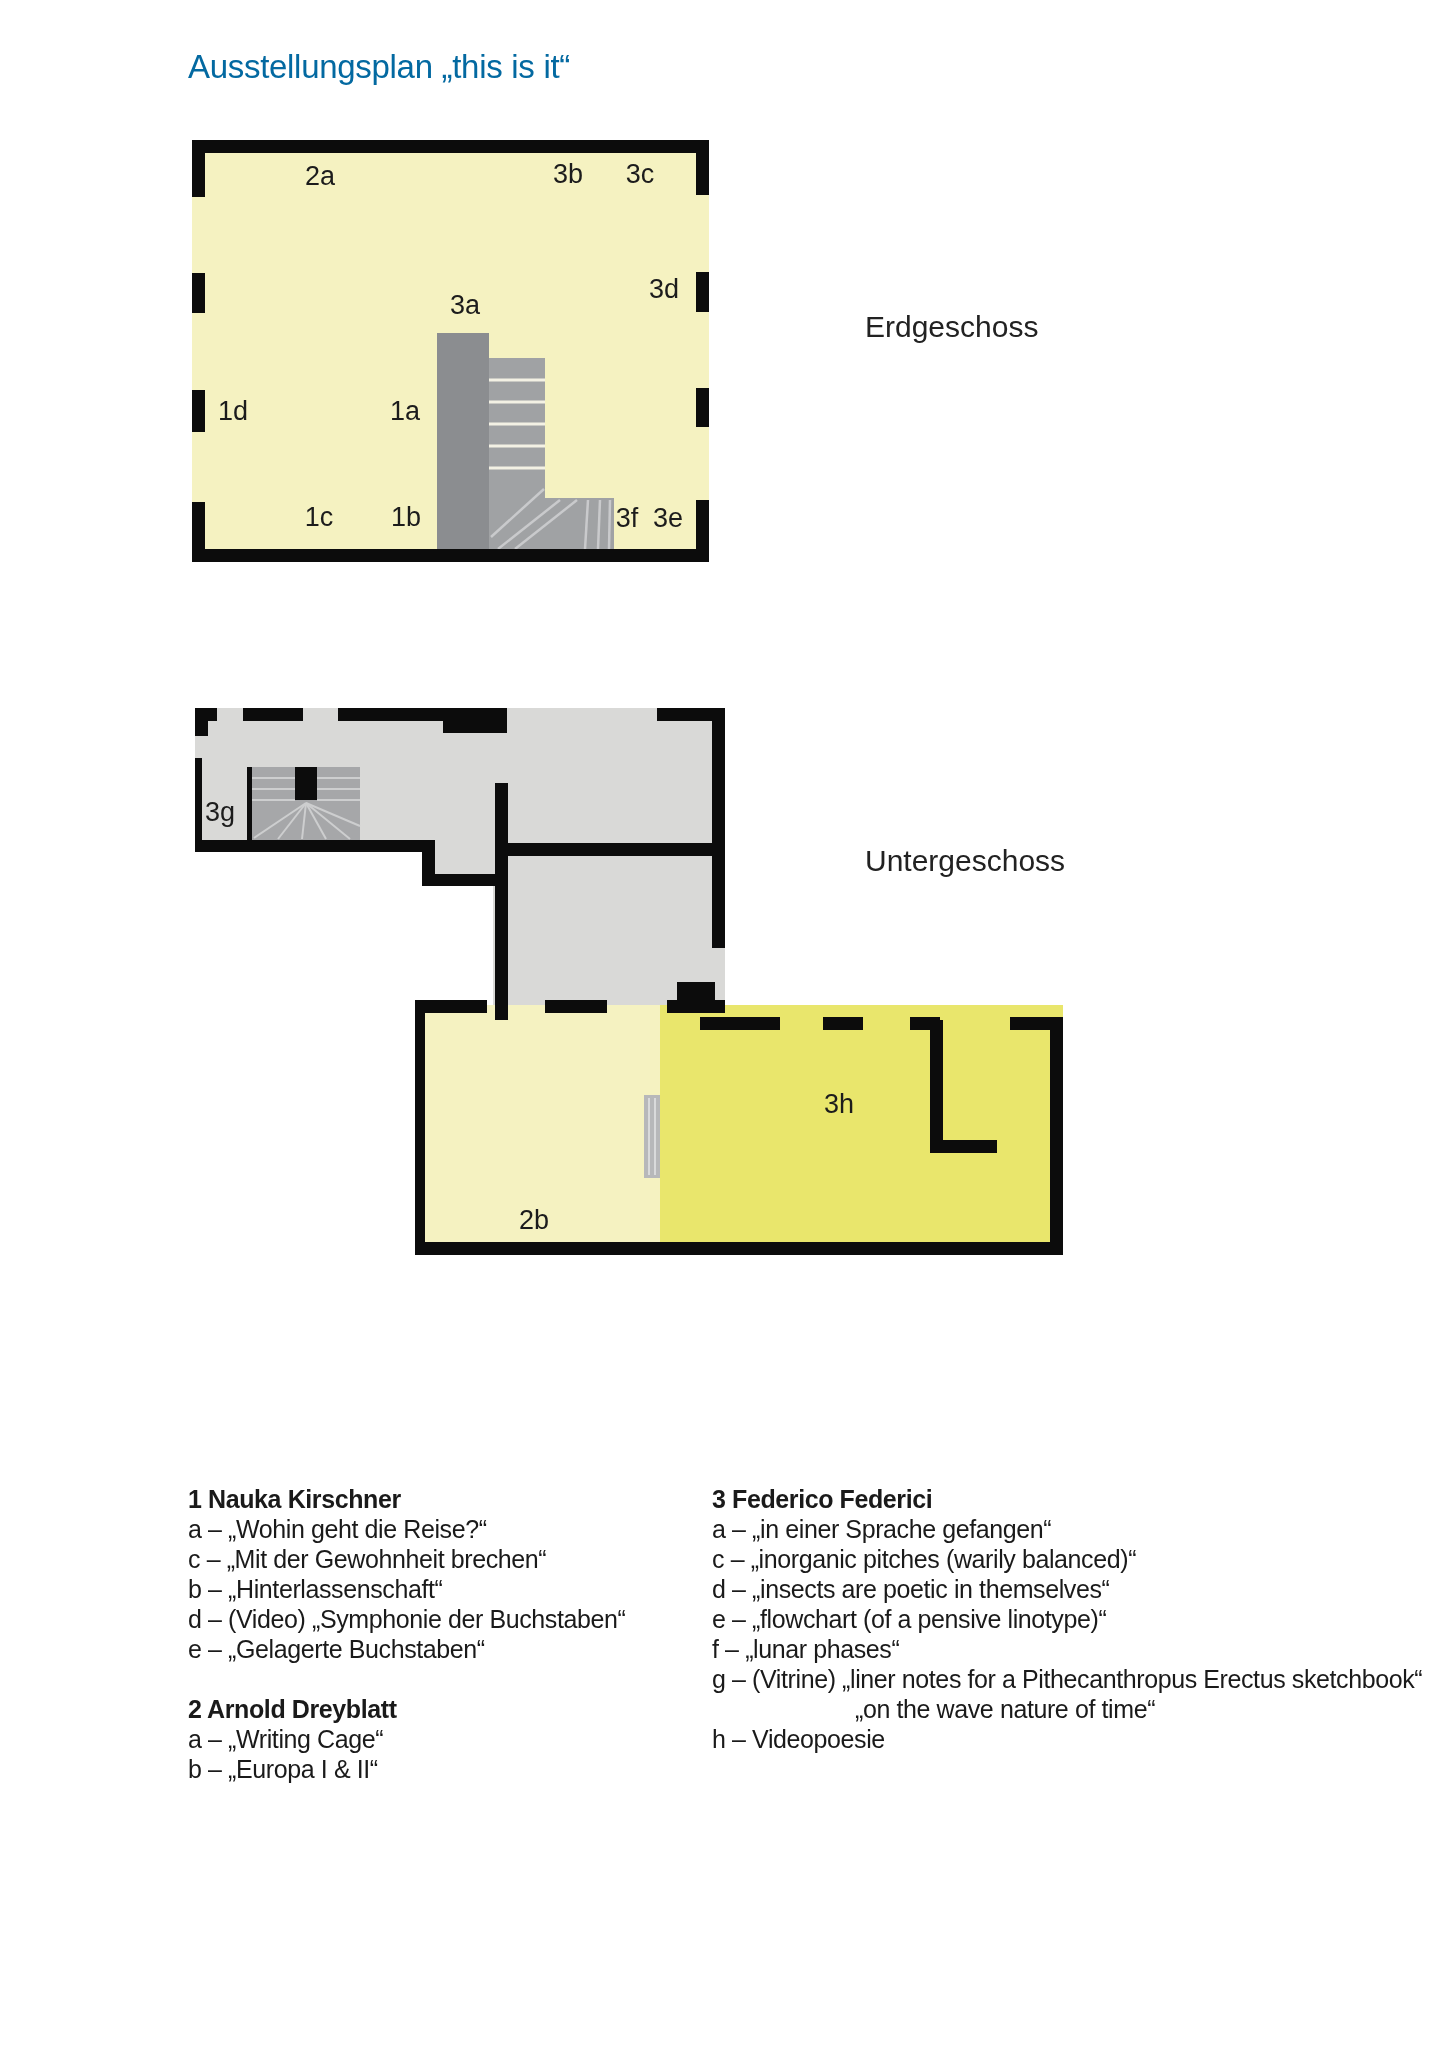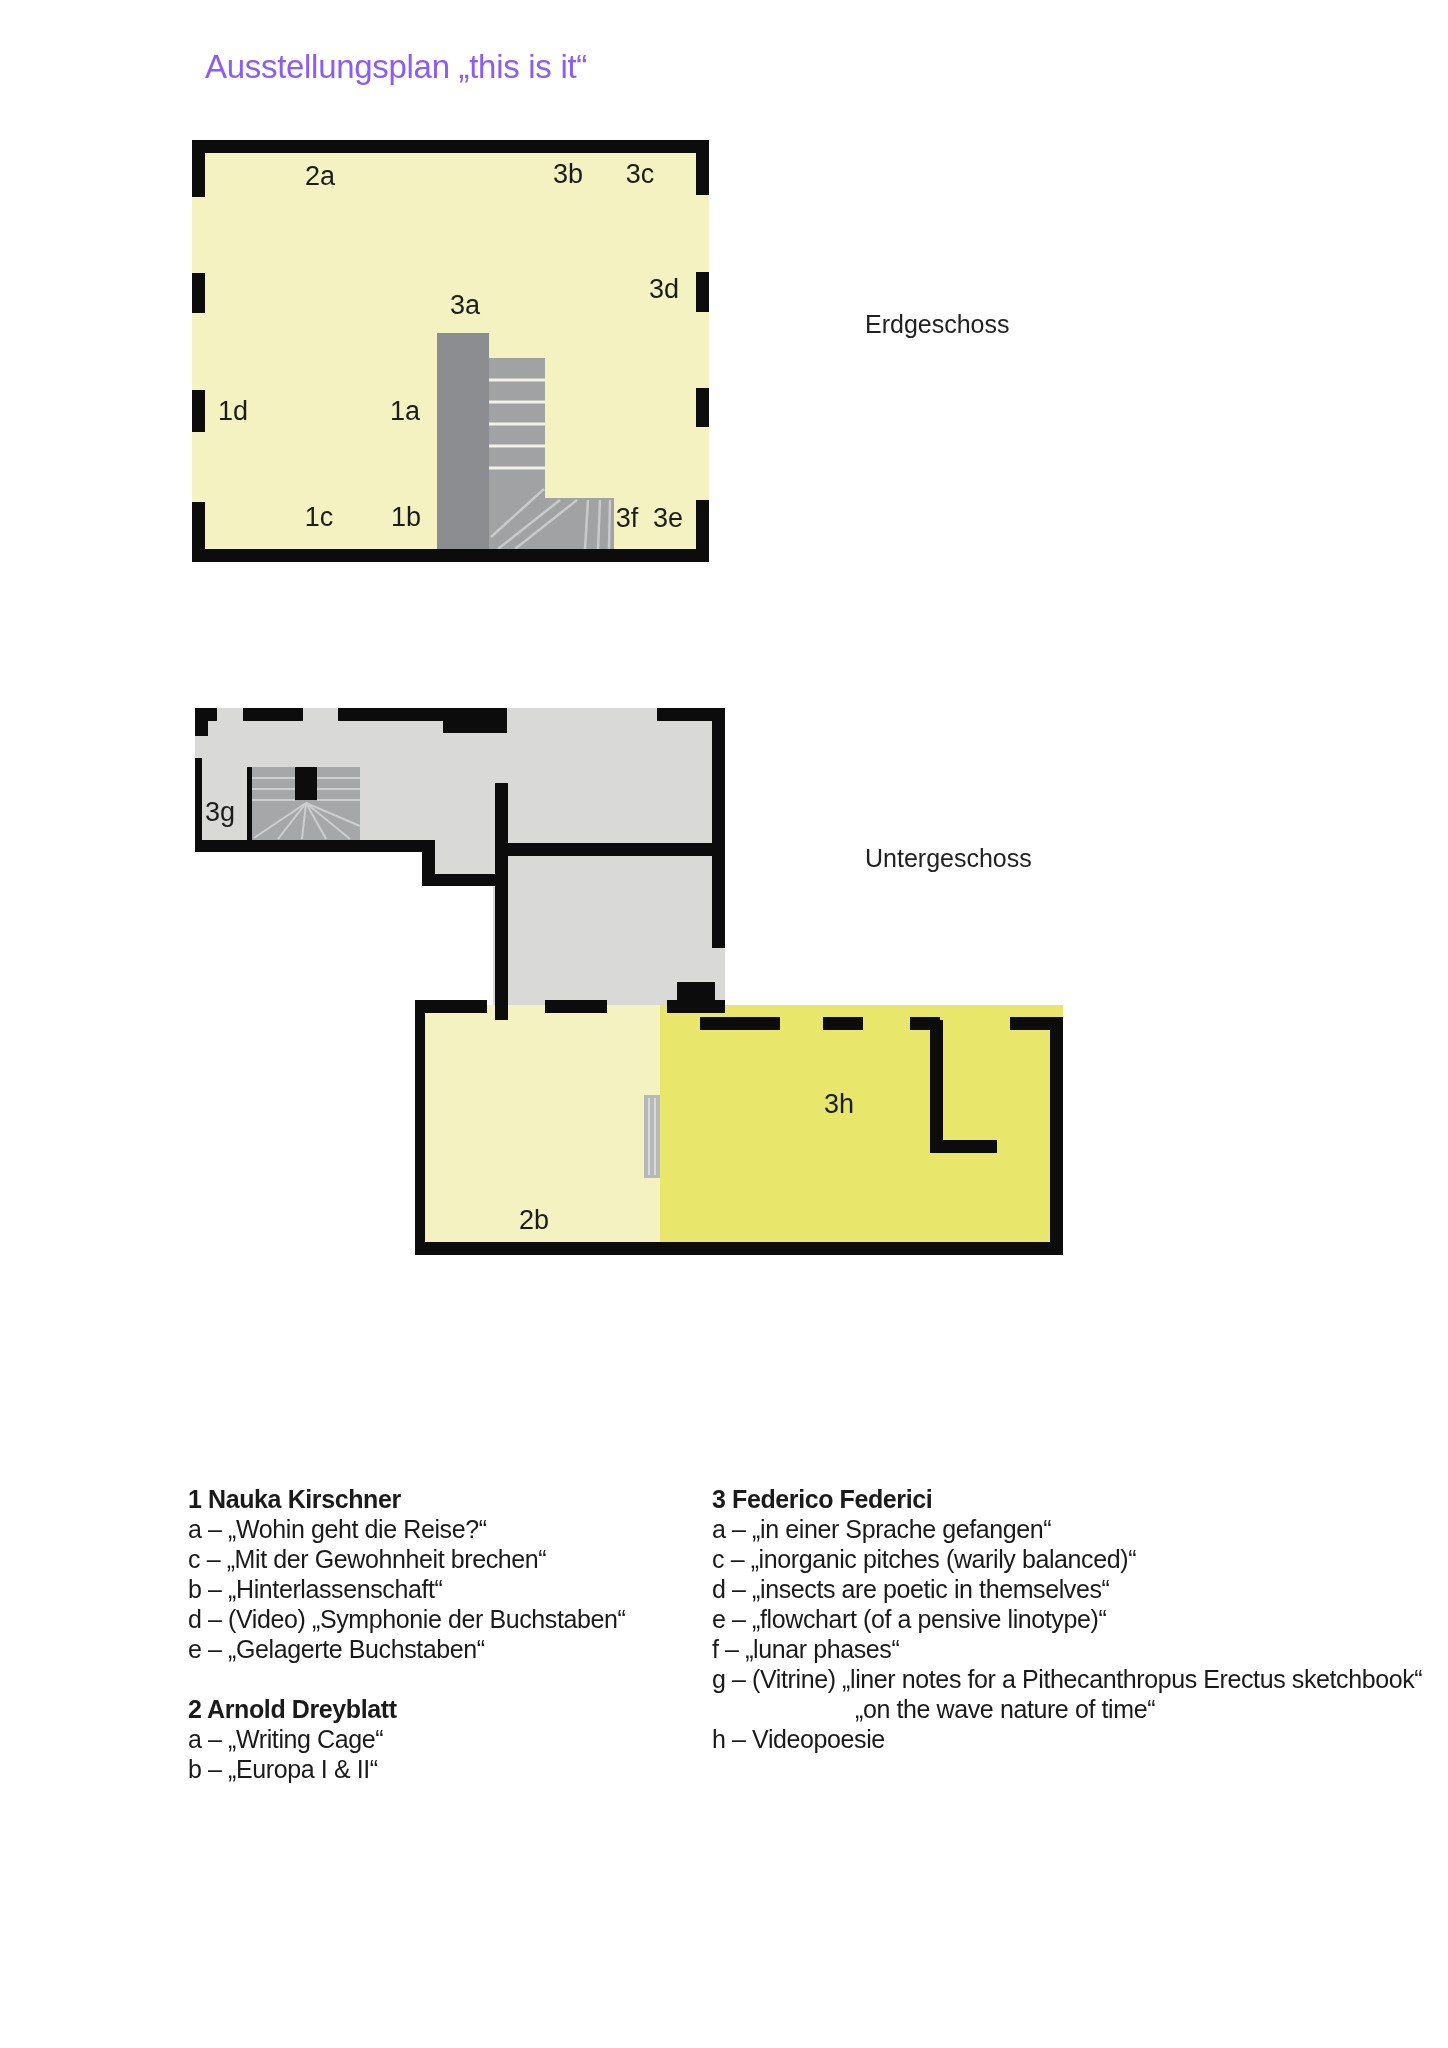--- a/index.html
+++ b/index.html
@@ -1,20 +1,20 @@
 <!DOCTYPE html>
 <html style="--wall: #0c0c0c; --pale_yellow: #f5f2c1; --bright_yellow: #e9e66c; --floor_gray: #d9d9d7; --stair_dark: #8b8d90; --stair_mid: #a0a2a4; --stair_light: #a6a7a9; --door_gray: #b7b8ba;"><head>
 <meta charset="utf-8">
 <style>
   html,body{margin:0;padding:0;background:#ffffff;}
   body{width:1448px;height:2048px;position:relative;overflow:hidden;
        font-family:"Liberation Sans","DejaVu Sans",sans-serif;color:#1a1a1a;}
-  .page-title{position:absolute;left:205px;top:48px;font-size:33px;letter-spacing:-0.3px;
-       color:#8b5cf6;white-space:nowrap;}
-  .floor-name{position:absolute;font-size:25px;color:#222;white-space:nowrap;}
+  .page-title{position:absolute;left:188px;top:48px;font-size:33px;letter-spacing:-0.3px;
+       color:#0369a1;white-space:nowrap;}
+  .floor-name{position:absolute;font-size:30px;color:#222;white-space:nowrap;}
   #floor-name-eg{left:865px;top:310px;}
   #floor-name-ug{left:865px;top:844px;}
   .plan{position:absolute;}
   #plan-eg{left:192px;top:140px;width:517px;height:422px;}
   #plan-ug{left:195px;top:708px;width:868px;height:547px;}
   .plan svg{position:absolute;left:0;top:0;display:block;}
   .labels-layer{position:absolute;left:0;top:0;width:100%;height:100%;}
   .room-label{position:absolute;transform:translate(-50%,-50%);font-size:27px;
        color:#1c1c1c;white-space:nowrap;}
   .legend{position:absolute;top:1484px;}

